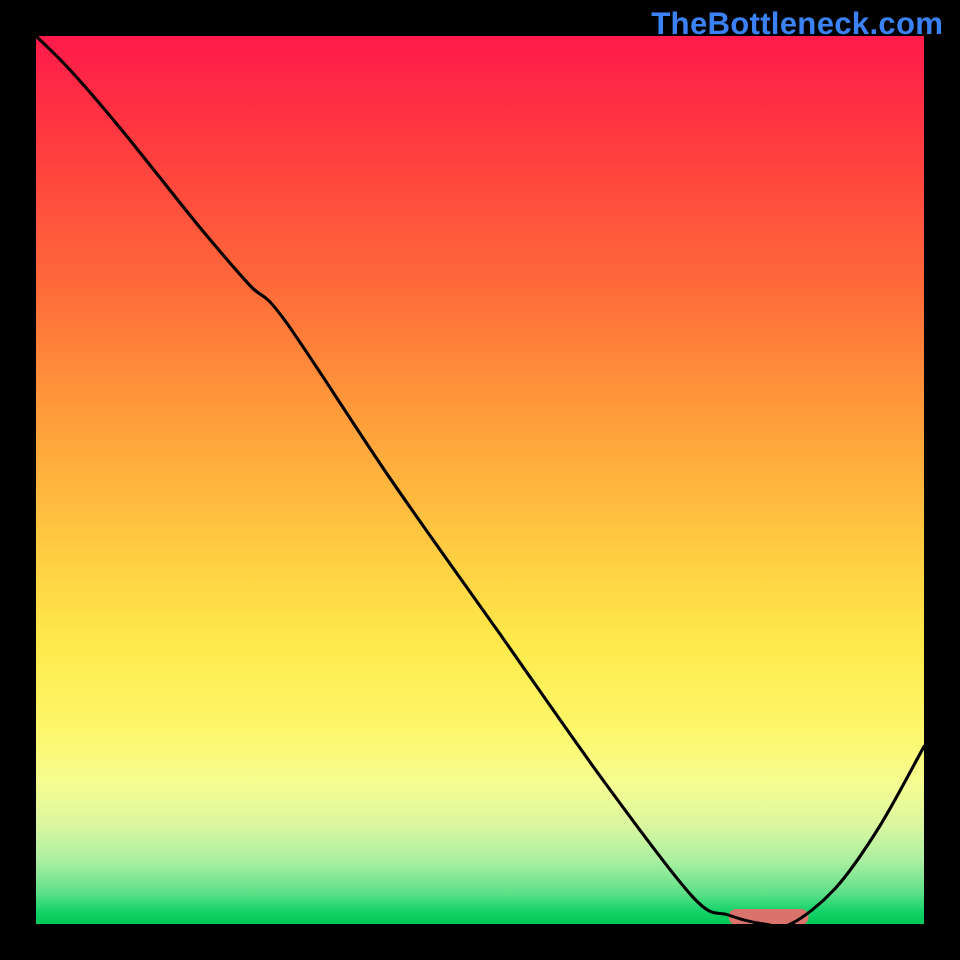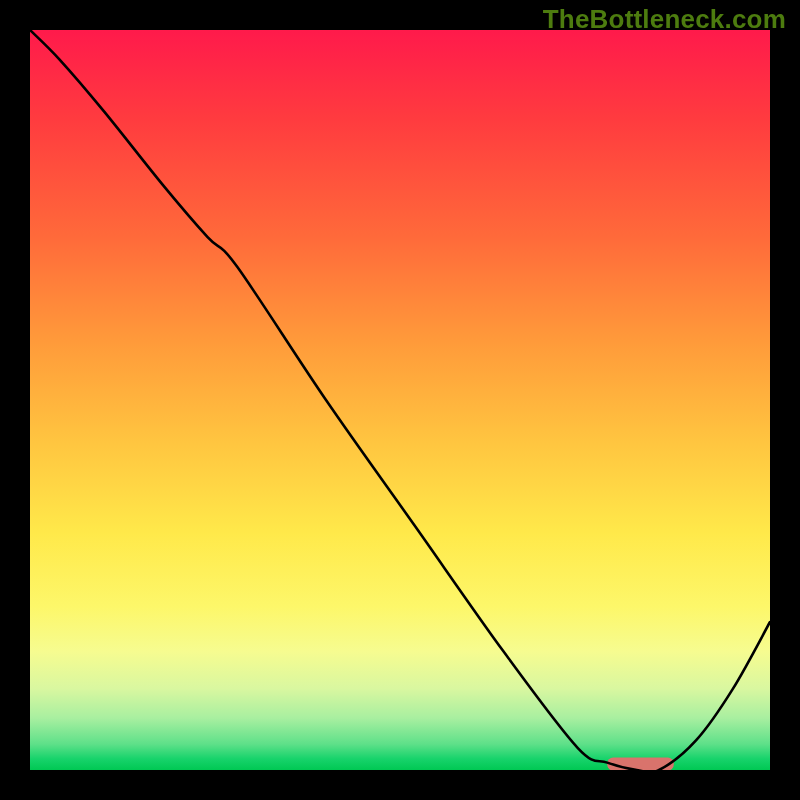--- a/index.html
+++ b/index.html
@@ -14,21 +14,21 @@
   .frame {
     position: relative;
     width: 800px;
     height: 800px;
     background: #000;
   }
   .watermark {
     position: absolute;
     top: 4px;
     right: 14px;
-    color: #4d7c0f;
+    color: #3b82f6;
     font-size: 26px;
     font-weight: 700;
     letter-spacing: 0.2px;
     user-select: none;
   }
   .plot-area {
     position: absolute;
     left: 30px;
     top: 30px;
     width: 740px;

